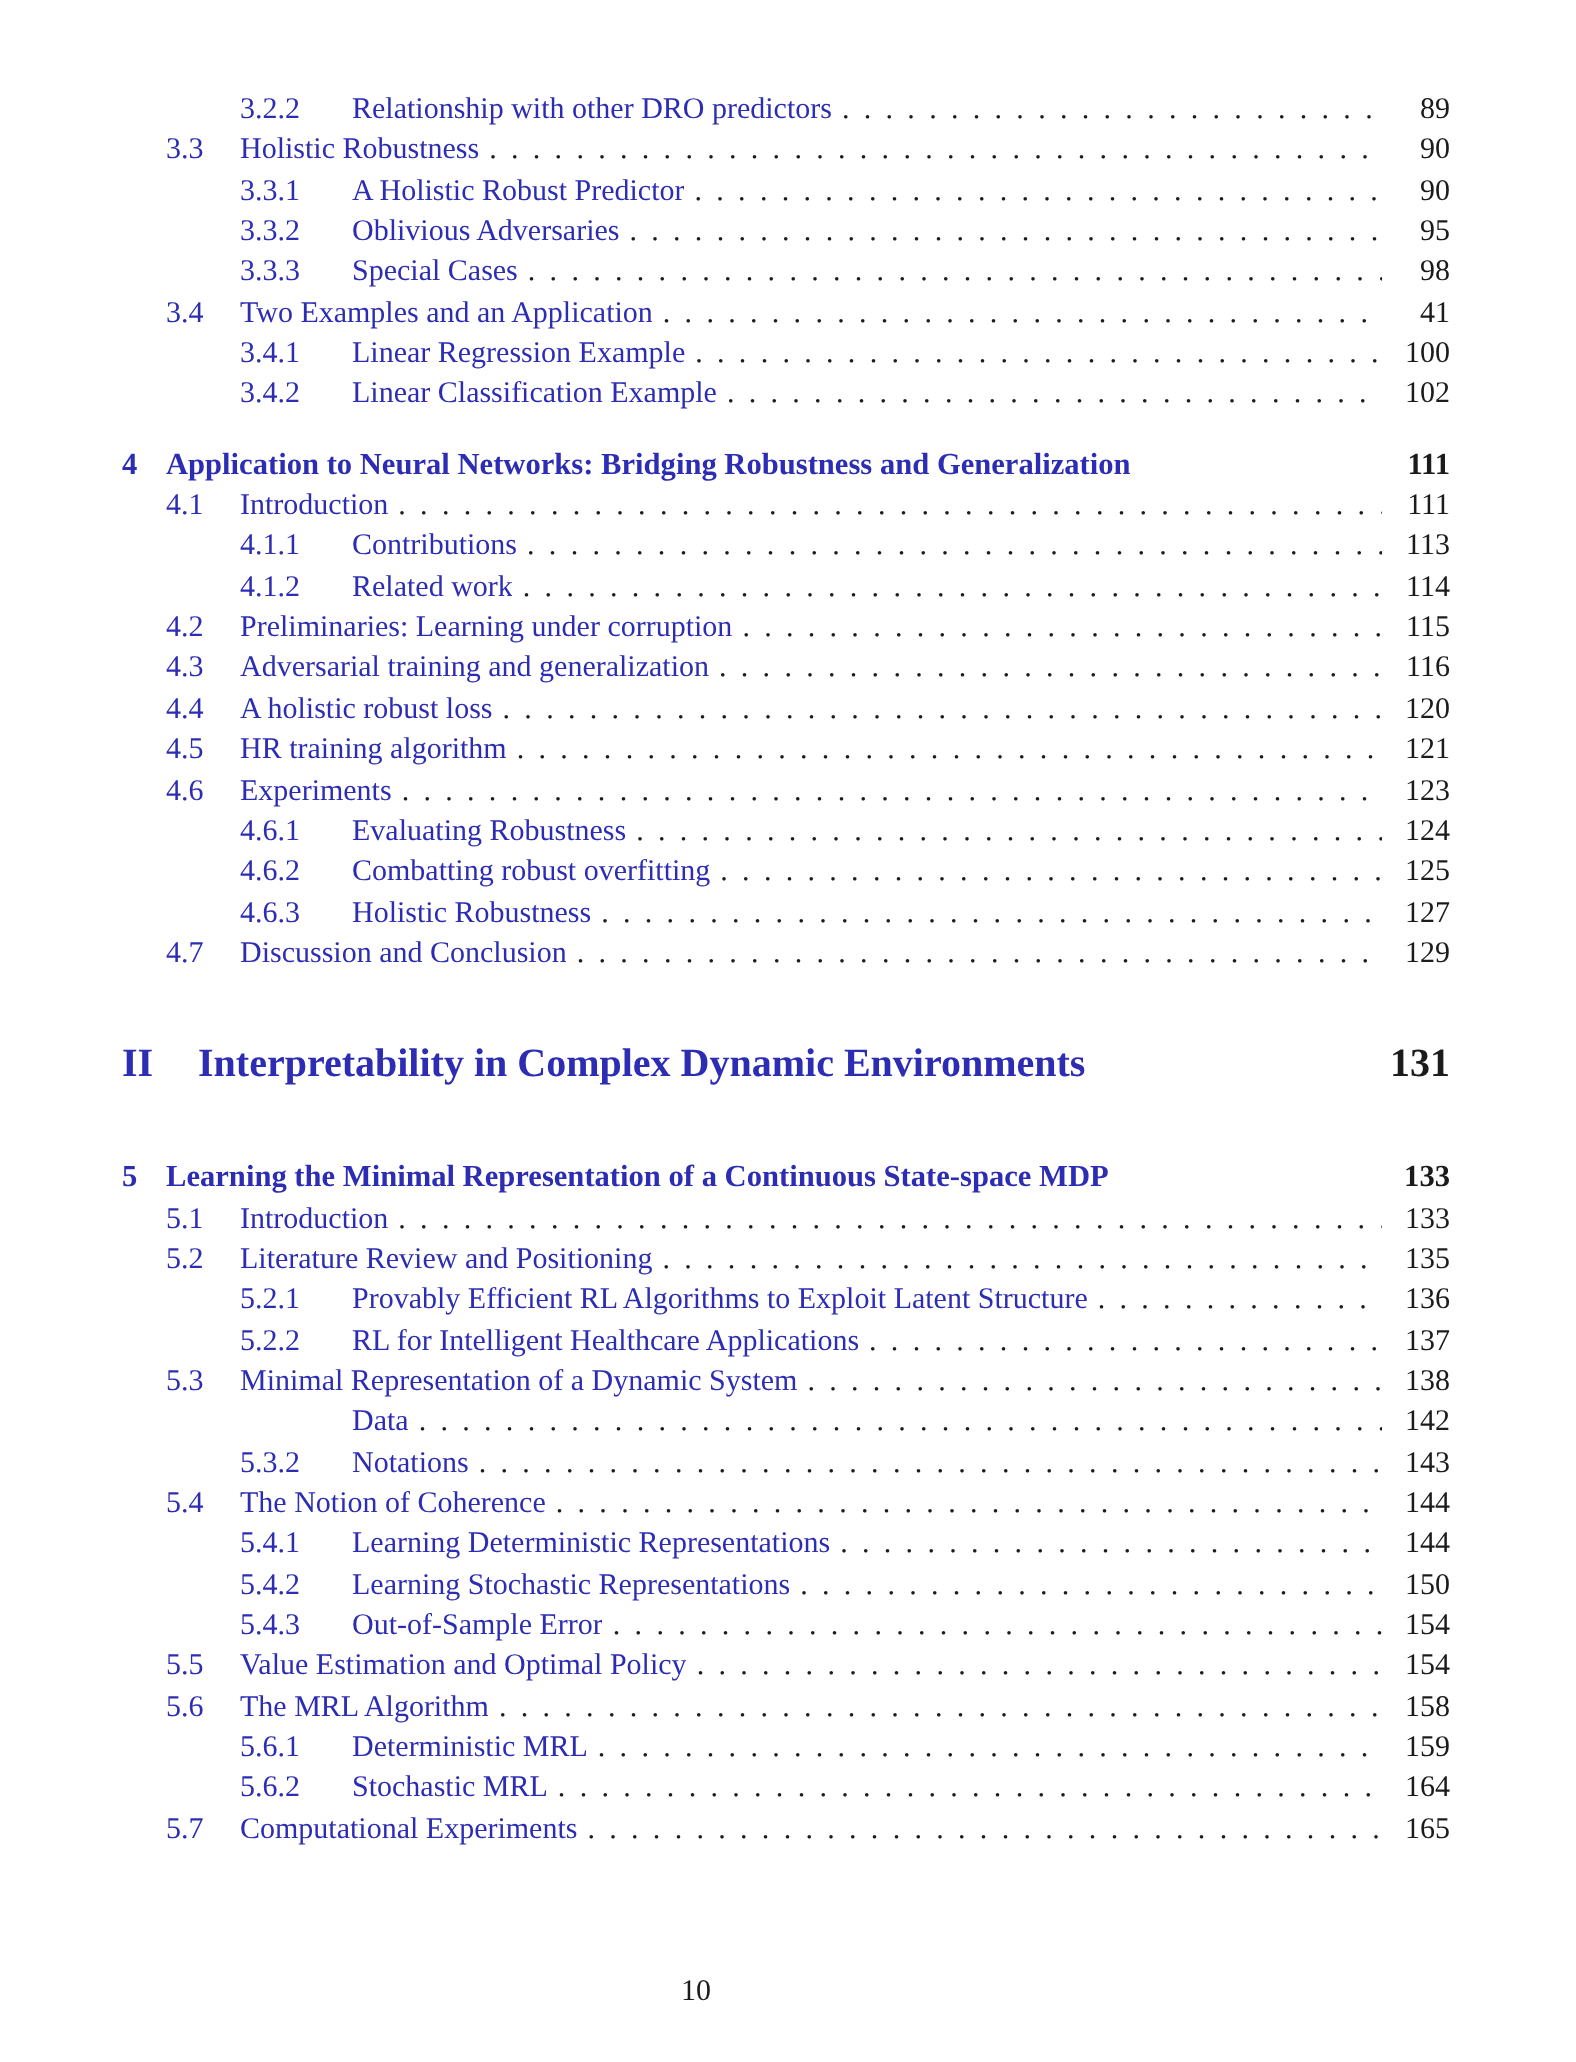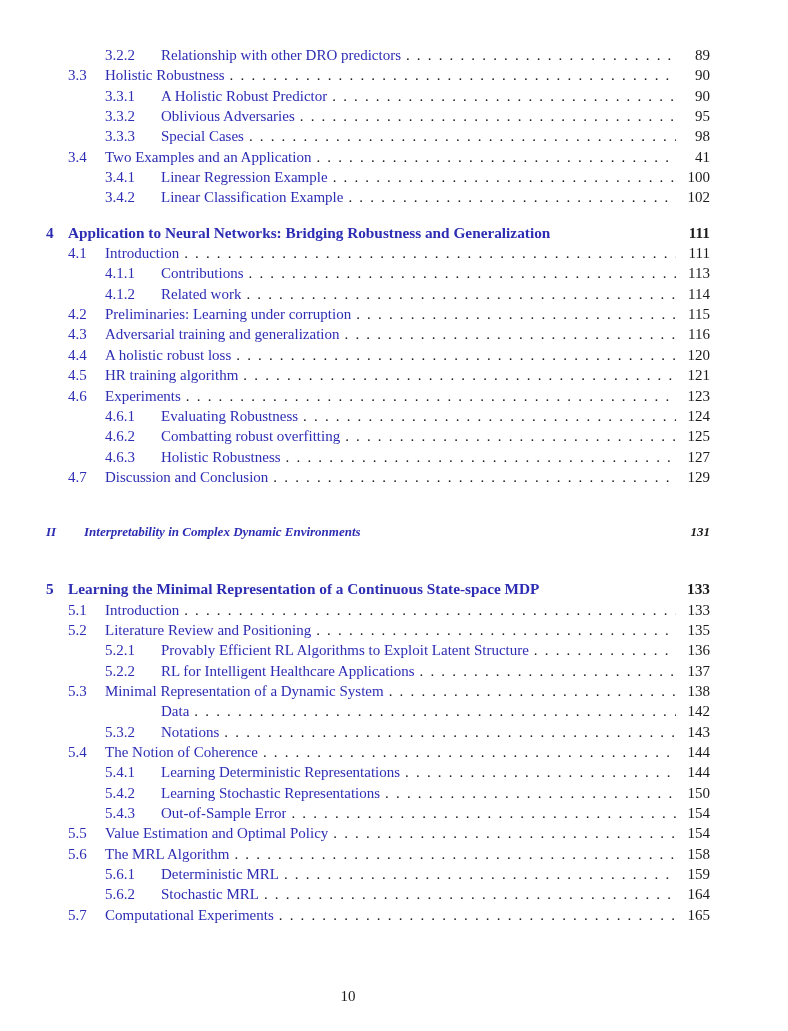--- a/index.html
+++ b/index.html
@@ -16,21 +16,21 @@
     height: 1031px;
     background: #ffffff;
     font-family: "Liberation Serif", serif;
     font-size: 15px;
     color: var(--ink);
     position: relative;
     overflow: hidden;
   }
   .toc {
     position: absolute;
-    left: 46px;
+    left: 61px;
     top: 45px;
     width: 664px;
   }
   .row {
     display: flex;
     align-items: baseline;
     line-height: 20.35px;
   }
   .num, .title {
     color: var(--link-blue);
@@ -66,25 +66,24 @@
   .row.subsection { padding-left: 59px; }
   .row.subsection .num { width: 56px; }
   .row.chapter {
     font-weight: bold;
     margin-top: 15px;
     font-size: 15.3px;
   }
   .row.chapter .num { width: 22px; }
   .row.part {
     font-weight: bold;
-    font-size: 13px;
+    font-size: 20px;
     line-height: 24px;
     margin-top: 33px;
     margin-bottom: 35px;
-    font-style: italic;
   }
   .row.part .num { width: 38px; }
   .row.cont { padding-left: 115px; }
   .footer {
     position: absolute;
     left: 0;
     top: 986px;
     width: 696px;
     text-align: center;
     color: var(--ink);

